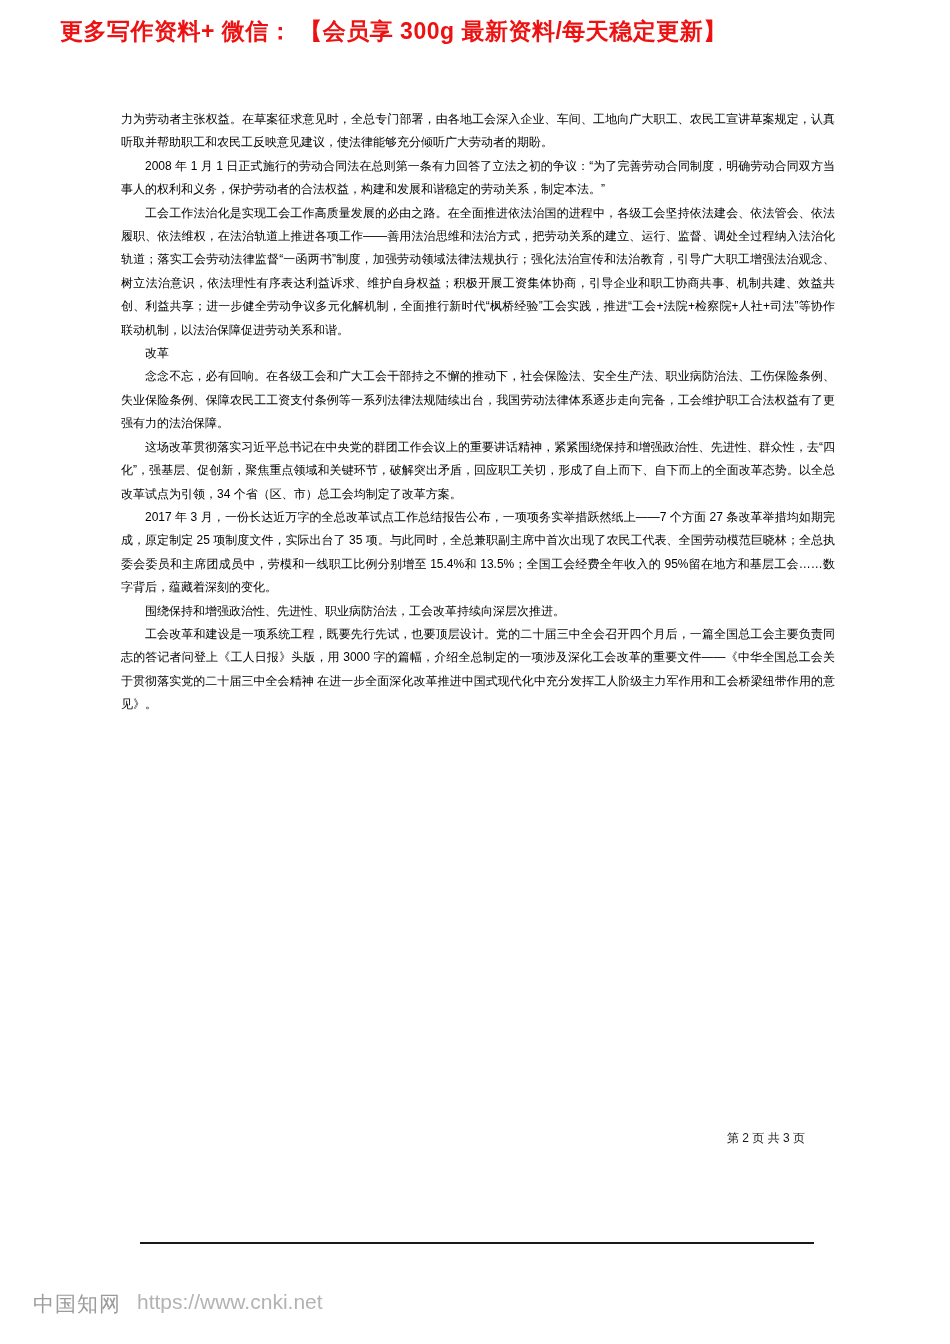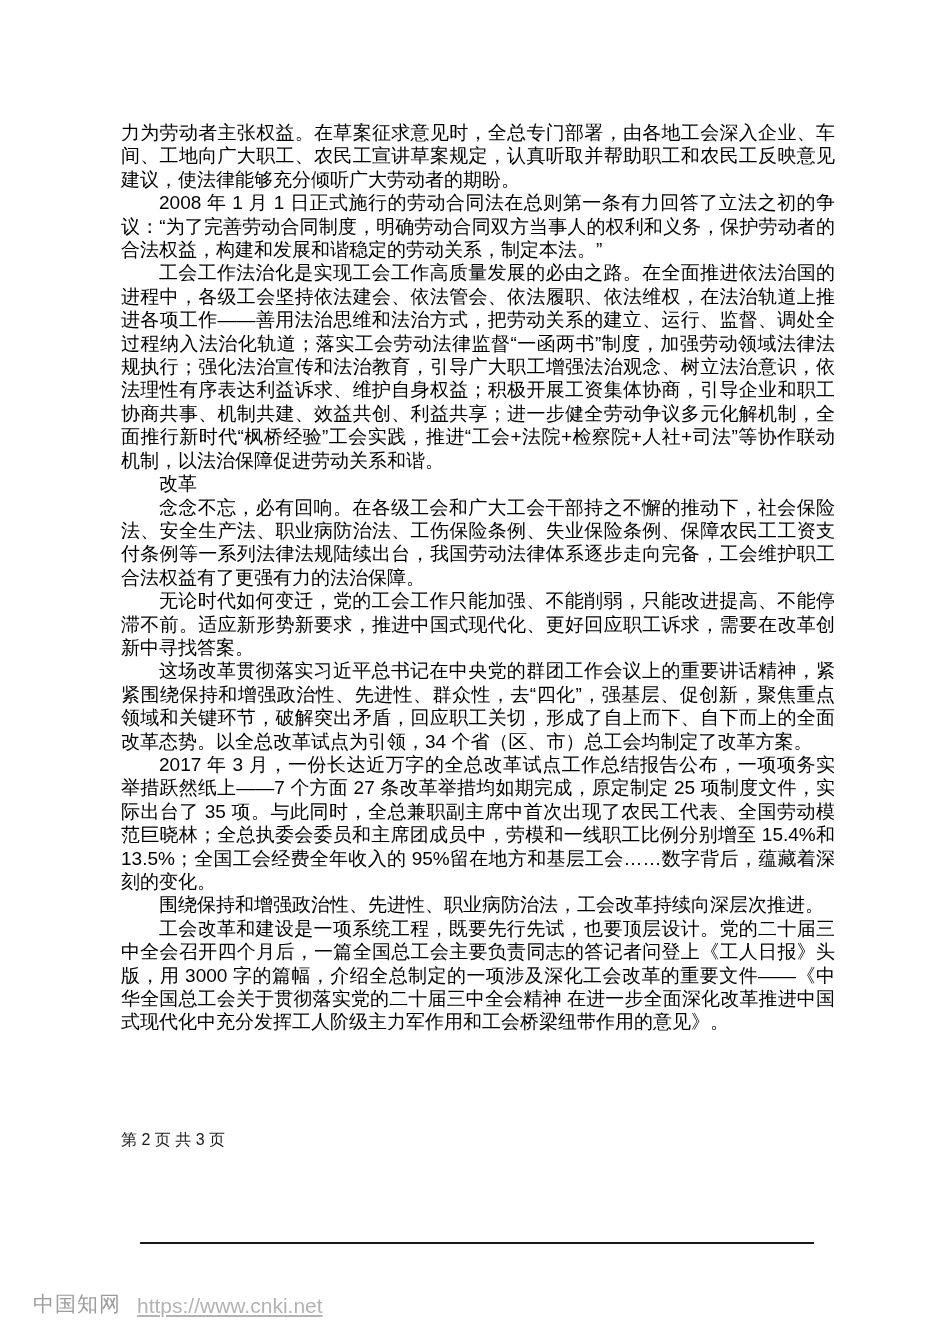--- a/index.html
+++ b/index.html
@@ -23,97 +23,98 @@
     font-size: 23px;
     font-weight: bold;
     color: #ee1111;
     letter-spacing: 0.5px;
     white-space: nowrap;
   }
   
   .doc {
     position: absolute;
     left: 121px;
-    top: 121px;
+    top: 108px;
     width: 714px;
     color: #000000;
-    font-size: 19px;
+    font-size: 12px;
     line-height: 23.4px;
     text-align: justify;
   }
   .doc p.para {
     margin: 0;
     padding: 0;
     text-indent: 2em;
     word-break: break-all;
   }
   .doc p.para.no-indent {
     text-indent: 0;
   }
   
   .pagenum {
     position: absolute;
     left: 121px;
     top: 1130px;
     width: 714px;
     box-sizing: border-box;
     padding-right: 30px;
-    font-size: 16px;
+    text-align: right;
+    font-size: 12px;
     color: #1a1a1a;
   }
   
   .rule {
     position: absolute;
     left: 140px;
     top: 1242px;
     width: 674px;
     height: 2px;
     background: #1a1a1a;
   }
   
   .footer {
     position: absolute;
     left: 33px;
     top: 1290px;
     display: flex;
-    align-items: flex-end;
+    align-items: flex-start;
     gap: 16px;
   }
   .footer .brand {
     font-size: 21px;
     color: #9c9c9c;
     letter-spacing: 1px;
   }
   .footer .url {
     font-size: 21px;
     color: #b3b3b3;
     text-decoration: none;
   }
 </style>
 </head>
 <body>
 
 <div class="page">
 
+  <div class="promo" style="color: rgb(238, 17, 17);">更多写作资料+ 微信： 【会员享 300g 最新资料/每天稳定更新】</div>
 
   <div class="doc">
       <p class="para no-indent">力为劳动者主张权益。在草案征求意见时，全总专门部署，由各地工会深入企业、车间、工地向广大职工、农民工宣讲草案规定，认真听取并帮助职工和农民工反映意见建议，使法律能够充分倾听广大劳动者的期盼。</p>
       <p class="para">2008 年 1 月 1 日正式施行的劳动合同法在总则第一条有力回答了立法之初的争议：“为了完善劳动合同制度，明确劳动合同双方当事人的权利和义务，保护劳动者的合法权益，构建和发展和谐稳定的劳动关系，制定本法。”</p>
       <p class="para">工会工作法治化是实现工会工作高质量发展的必由之路。在全面推进依法治国的进程中，各级工会坚持依法建会、依法管会、依法履职、依法维权，在法治轨道上推进各项工作——善用法治思维和法治方式，把劳动关系的建立、运行、监督、调处全过程纳入法治化轨道；落实工会劳动法律监督“一函两书”制度，加强劳动领域法律法规执行；强化法治宣传和法治教育，引导广大职工增强法治观念、树立法治意识，依法理性有序表达利益诉求、维护自身权益；积极开展工资集体协商，引导企业和职工协商共事、机制共建、效益共创、利益共享；进一步健全劳动争议多元化解机制，全面推行新时代“枫桥经验”工会实践，推进“工会+法院+检察院+人社+司法”等协作联动机制，以法治保障促进劳动关系和谐。</p>
       <p class="para">改革</p>
       <p class="para">念念不忘，必有回响。在各级工会和广大工会干部持之不懈的推动下，社会保险法、安全生产法、职业病防治法、工伤保险条例、失业保险条例、保障农民工工资支付条例等一系列法律法规陆续出台，我国劳动法律体系逐步走向完备，工会维护职工合法权益有了更强有力的法治保障。</p>
-      <p class="para">无论时代如何变迁，党的工会工作只能加强、不能削弱，只能改进提高、不能停滞不前。适应新形势新要求，推进中国式现代化、更好回应职工诉求，需要在改革创新中寻找答案。</p>
       <p class="para">这场改革贯彻落实习近平总书记在中央党的群团工作会议上的重要讲话精神，紧紧围绕保持和增强政治性、先进性、群众性，去“四化”，强基层、促创新，聚焦重点领域和关键环节，破解突出矛盾，回应职工关切，形成了自上而下、自下而上的全面改革态势。以全总改革试点为引领，34 个省（区、市）总工会均制定了改革方案。</p>
       <p class="para">2017 年 3 月，一份长达近万字的全总改革试点工作总结报告公布，一项项务实举措跃然纸上——7 个方面 27 条改革举措均如期完成，原定制定 25 项制度文件，实际出台了 35 项。与此同时，全总兼职副主席中首次出现了农民工代表、全国劳动模范巨晓林；全总执委会委员和主席团成员中，劳模和一线职工比例分别增至 15.4%和 13.5%；全国工会经费全年收入的 95%留在地方和基层工会……数字背后，蕴藏着深刻的变化。</p>
       <p class="para">围绕保持和增强政治性、先进性、职业病防治法，工会改革持续向深层次推进。</p>
       <p class="para">工会改革和建设是一项系统工程，既要先行先试，也要顶层设计。党的二十届三中全会召开四个月后，一篇全国总工会主要负责同志的答记者问登上《工人日报》头版，用 3000 字的篇幅，介绍全总制定的一项涉及深化工会改革的重要文件——《中华全国总工会关于贯彻落实党的二十届三中全会精神 在进一步全面深化改革推进中国式现代化中充分发挥工人阶级主力军作用和工会桥梁纽带作用的意见》。</p>
     </div>
 
   <div class="pagenum">第 2 页 共 3 页</div>
 
   <div class="rule"></div>
 
   <div class="footer">
     <span class="brand" style="color: rgb(156, 156, 156);">中国知网</span>
-    <a class="url" style="color: rgb(179, 179, 179); text-decoration: underline;">https://www.cnki.net</a>
+    <a class="url" style="color: rgb(179, 179, 179);">https://www.cnki.net</a>
   </div>
 
 </div>
 
 </body></html>

